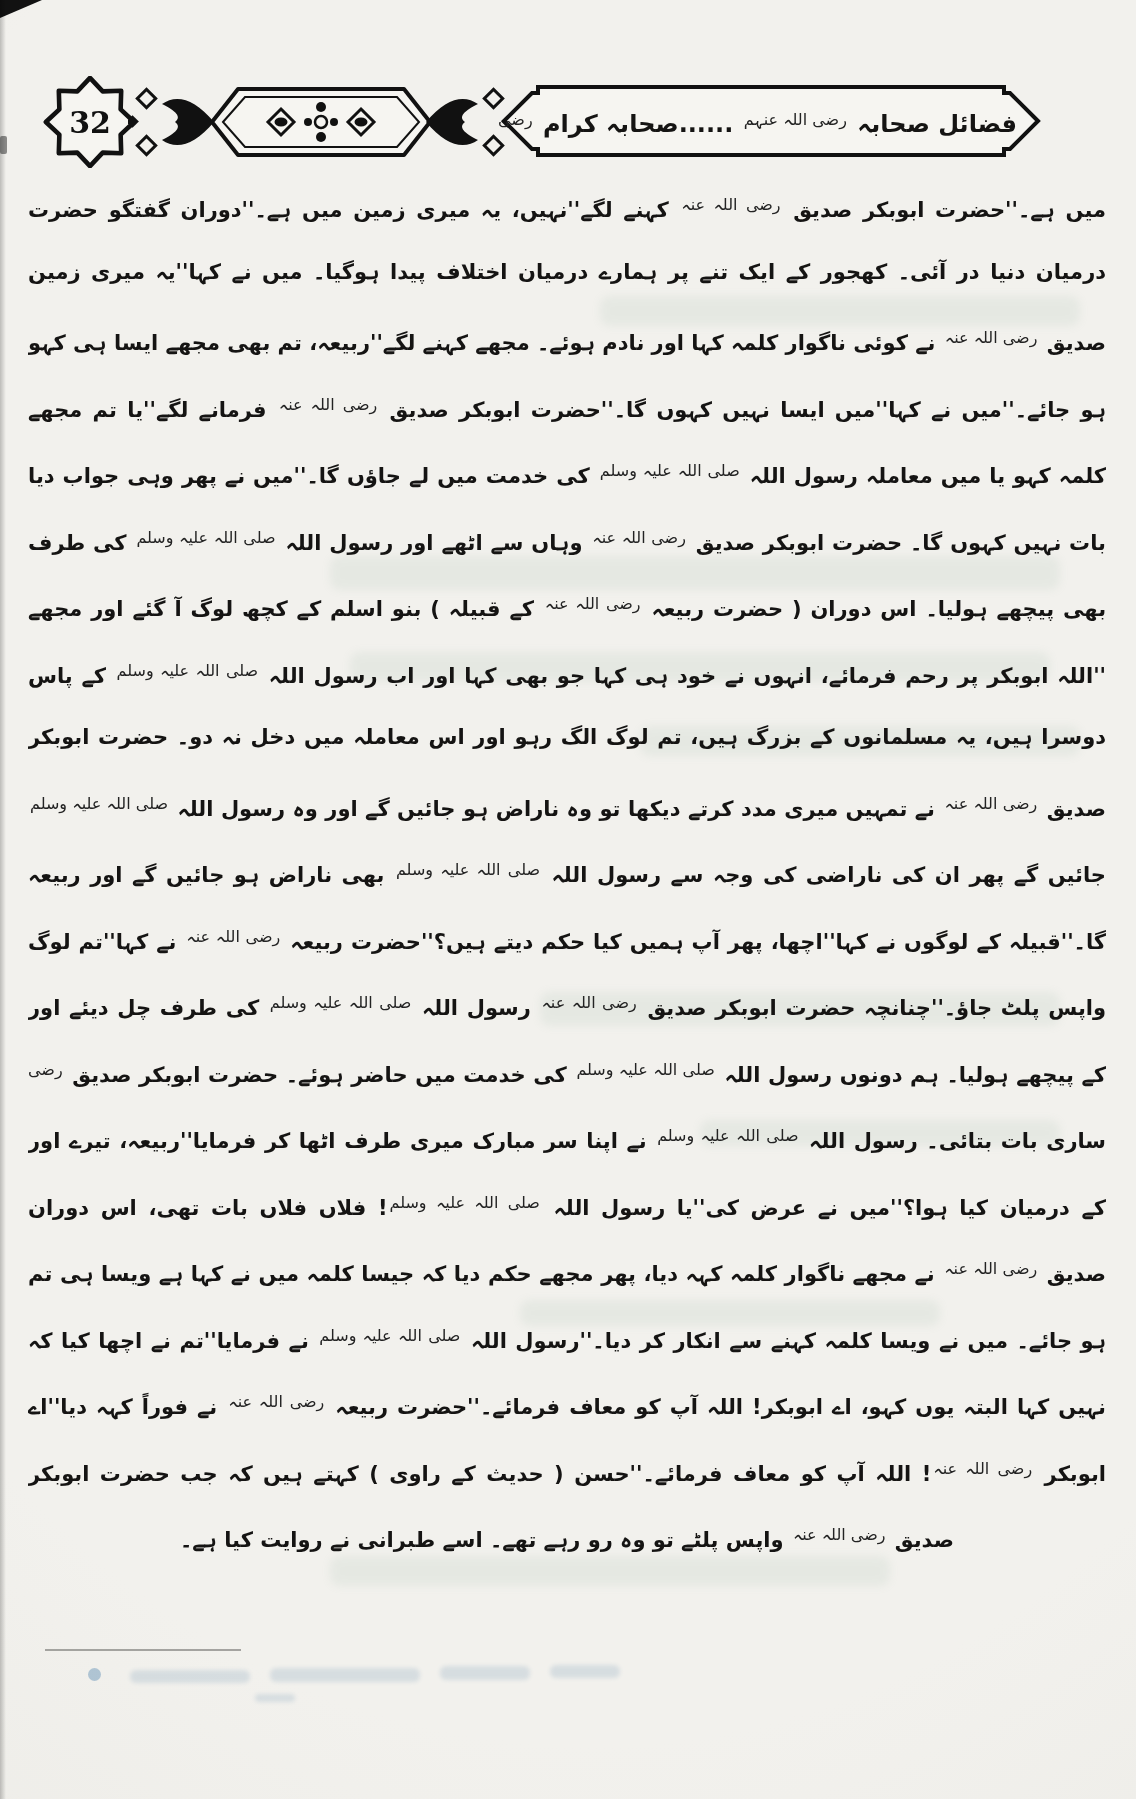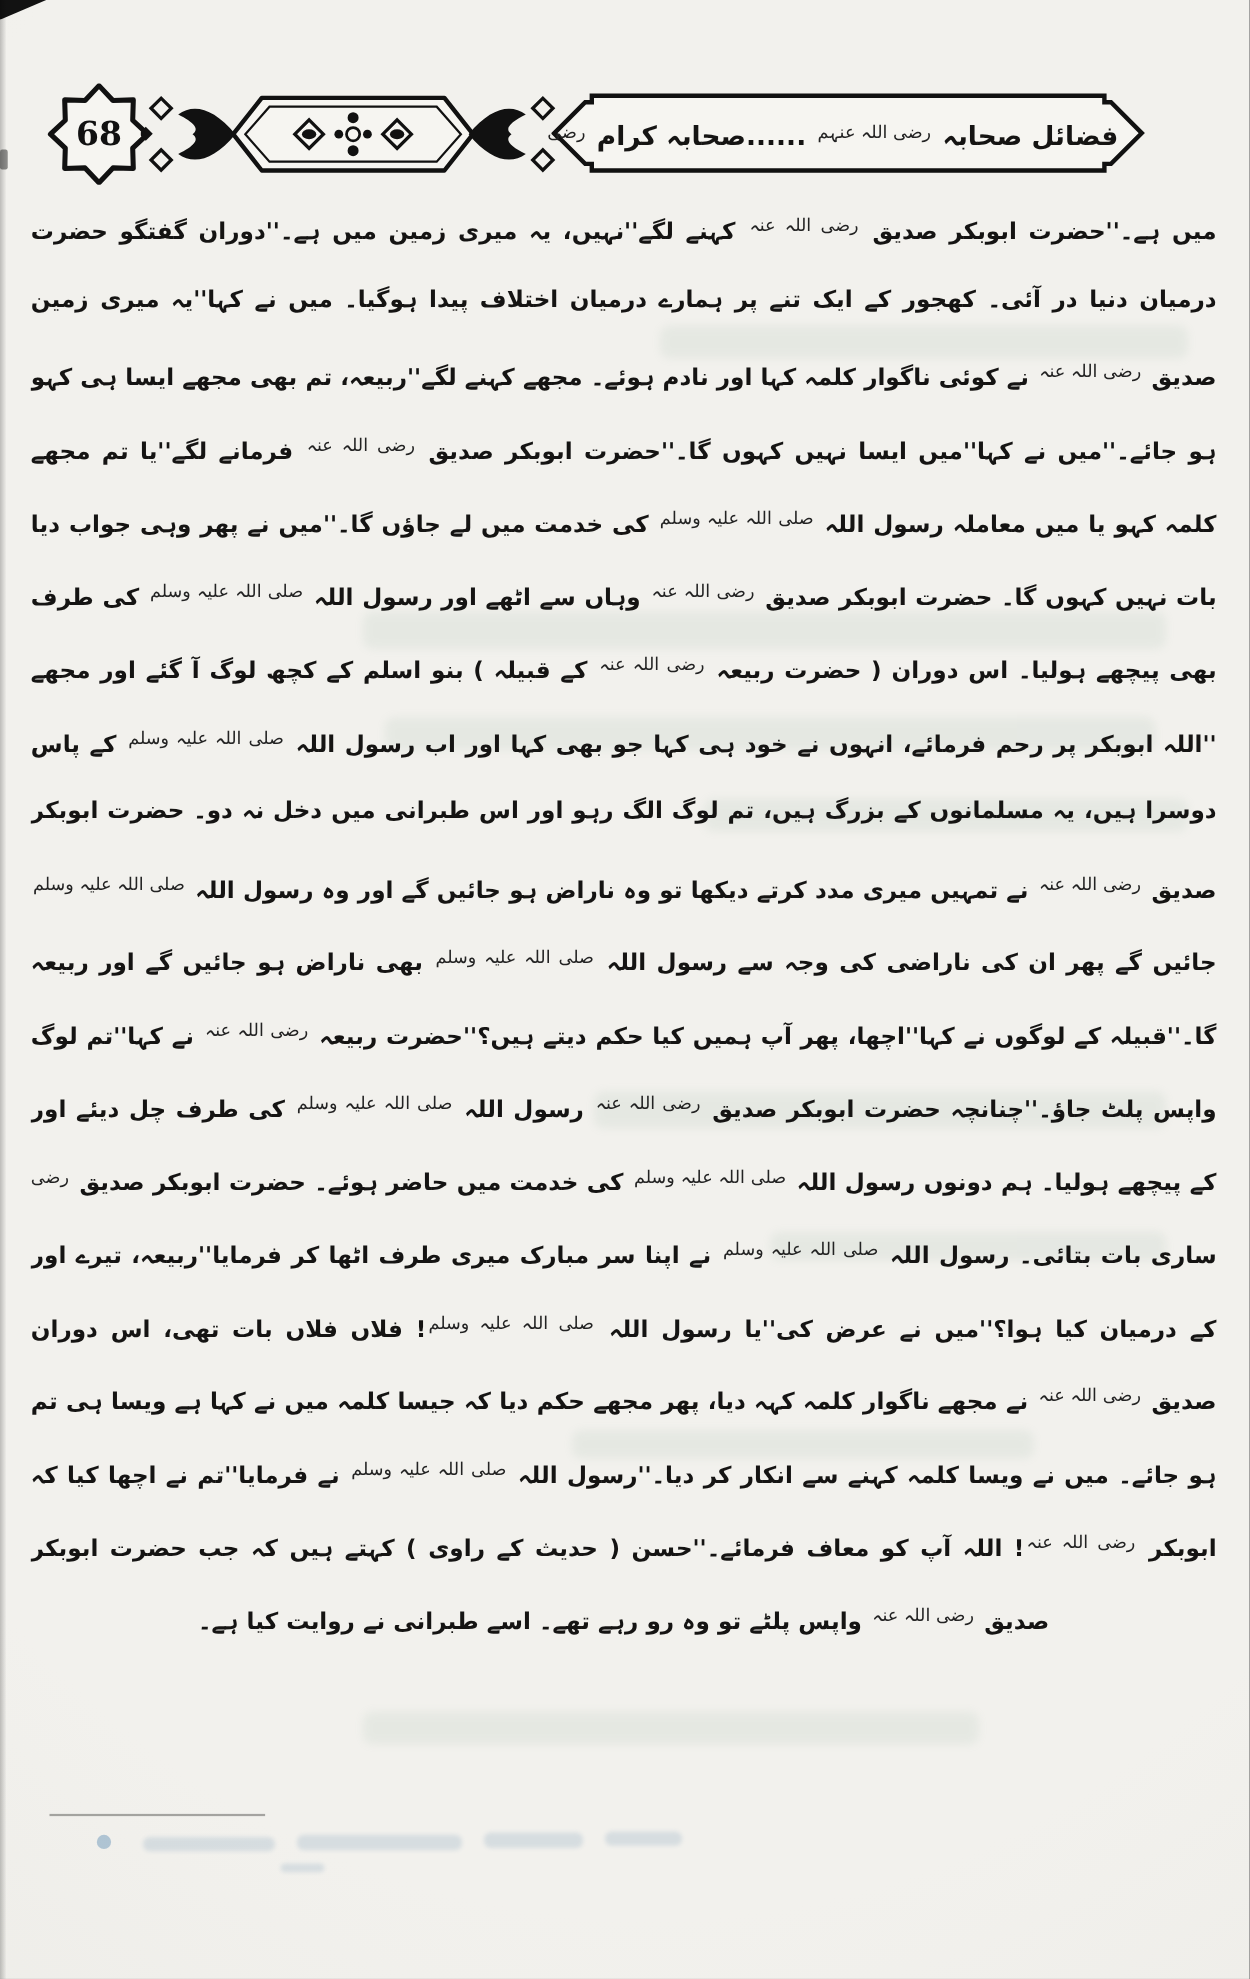--- a/index.html
+++ b/index.html
@@ -65,21 +65,21 @@
   <div class="bleed" style="left:540px;top:992px;width:520px;height:34px"></div>
   <div class="bleed" style="left:700px;top:1120px;width:360px;height:26px"></div>
   <div class="bleed" style="left:520px;top:1300px;width:420px;height:26px"></div>
   <div class="bleed" style="left:330px;top:1556px;width:560px;height:30px"></div>
 
   <div class="header-band">
 
     <svg class="medallion" viewBox="0 0 100 100">
       <polygon points="98,50 83.3,63.8 83.9,83.9 63.8,83.3 50,98 36.2,83.3 16.1,83.9 16.7,63.8 2,50 16.7,36.2 16.1,16.1 36.2,16.7 50,2 63.8,16.7 83.9,16.1 83.3,36.2" fill="#f6f5f1" stroke="#111" stroke-width="5" stroke-linejoin="round"></polygon>
     </svg>
-    <div class="page-num">68</div>
+    <div class="page-num">32</div>
 
     <svg class="orn-l" viewBox="0 0 92 76">
       <path d="M86,38 C66,14 48,10 34,20 C48,27 54,33 47,38 C54,43 48,49 34,56 C48,66 66,62 86,38 Z" fill="#111"></path>
       <rect x="12" y="8" width="13" height="13" transform="rotate(45 18.5 14.5)" fill="none" stroke="#111" stroke-width="3"></rect>
       <rect x="12" y="55" width="13" height="13" transform="rotate(45 18.5 61.5)" fill="none" stroke="#111" stroke-width="3"></rect>
       <rect x="0" y="33" width="9" height="9" transform="rotate(45 4.5 37.5)" fill="#111"></rect>
     </svg>
 
     <svg class="cartouche" viewBox="0 0 230 88">
       <path d="M6,44 L32,11 L198,11 L224,44 L198,77 L32,77 Z" fill="#f6f5f1" stroke="#111" stroke-width="4" stroke-linejoin="round"></path>
@@ -110,30 +110,31 @@
 
   <div class="text-block" id="text-block">
       <div class="line" dir="rtl">میں ہے۔''حضرت ابوبکر صدیق <span class="hon">رضی اللہ عنہ</span> کہنے لگے''نہیں، یہ میری زمین میں ہے۔''دوران گفتگو حضرت ابوبکر</div>
       <div class="line" dir="rtl">درمیان دنیا در آئی۔ کھجور کے ایک تنے پر ہمارے درمیان اختلاف پیدا ہوگیا۔ میں نے کہا''یہ میری زمین</div>
       <div class="line" dir="rtl">صدیق <span class="hon">رضی اللہ عنہ</span> نے کوئی ناگوار کلمہ کہا اور نادم ہوئے۔ مجھے کہنے لگے''ربیعہ، تم بھی مجھے ایسا ہی کہو تا کہ بدلہ</div>
       <div class="line" dir="rtl">ہو جائے۔''میں نے کہا''میں ایسا نہیں کہوں گا۔''حضرت ابوبکر صدیق <span class="hon">رضی اللہ عنہ</span> فرمانے لگے''یا تم مجھے ایسا ہی</div>
       <div class="line" dir="rtl">کلمہ کہو یا میں معاملہ رسول اللہ <span class="hon">صلی اللہ علیہ وسلم</span> کی خدمت میں لے جاؤں گا۔''میں نے پھر وہی جواب دیا کہ میں ایسی</div>
       <div class="line" dir="rtl">بات نہیں کہوں گا۔ حضرت ابوبکر صدیق <span class="hon">رضی اللہ عنہ</span> وہاں سے اٹھے اور رسول اللہ <span class="hon">صلی اللہ علیہ وسلم</span> کی طرف چل دیئے۔ میں</div>
       <div class="line" dir="rtl">بھی پیچھے ہولیا۔ اس دوران ( حضرت ربیعہ <span class="hon">رضی اللہ عنہ</span> کے قبیلہ ) بنو اسلم کے کچھ لوگ آ گئے اور مجھے کہنے لگے</div>
       <div class="line" dir="rtl">''اللہ ابوبکر پر رحم فرمائے، انہوں نے خود ہی کہا جو بھی کہا اور اب رسول اللہ <span class="hon">صلی اللہ علیہ وسلم</span> کے پاس شکایت بھی لے کر</div>
-      <div class="line" dir="rtl">دوسرا ہیں، یہ مسلمانوں کے بزرگ ہیں، تم لوگ الگ رہو اور اس طبرانی میں دخل نہ دو۔ حضرت ابوبکر</div>
+      <div class="line" dir="rtl">دوسرا ہیں، یہ مسلمانوں کے بزرگ ہیں، تم لوگ الگ رہو اور اس معاملہ میں دخل نہ دو۔ حضرت ابوبکر</div>
       <div class="line" dir="rtl">صدیق <span class="hon">رضی اللہ عنہ</span> نے تمہیں میری مدد کرتے دیکھا تو وہ ناراض ہو جائیں گے اور وہ رسول اللہ <span class="hon">صلی اللہ علیہ وسلم</span> کے پاس</div>
       <div class="line" dir="rtl">جائیں گے پھر ان کی ناراضی کی وجہ سے رسول اللہ <span class="hon">صلی اللہ علیہ وسلم</span> بھی ناراض ہو جائیں گے اور ربیعہ ہلاک ہو جائے</div>
       <div class="line" dir="rtl">گا۔''قبیلہ کے لوگوں نے کہا''اچھا، پھر آپ ہمیں کیا حکم دیتے ہیں؟''حضرت ربیعہ <span class="hon">رضی اللہ عنہ</span> نے کہا''تم لوگ</div>
       <div class="line" dir="rtl">واپس پلٹ جاؤ۔''چنانچہ حضرت ابوبکر صدیق <span class="hon">رضی اللہ عنہ</span> رسول اللہ <span class="hon">صلی اللہ علیہ وسلم</span> کی طرف چل دیئے اور میں اکیلا ہی ان</div>
       <div class="line" dir="rtl">کے پیچھے ہولیا۔ ہم دونوں رسول اللہ <span class="hon">صلی اللہ علیہ وسلم</span> کی خدمت میں حاضر ہوئے۔ حضرت ابوبکر صدیق <span class="hon">رضی اللہ عنہ</span> نے</div>
       <div class="line" dir="rtl">ساری بات بتائی۔ رسول اللہ <span class="hon">صلی اللہ علیہ وسلم</span> نے اپنا سر مبارک میری طرف اٹھا کر فرمایا''ربیعہ، تیرے اور صدیق</div>
       <div class="line" dir="rtl">کے درمیان کیا ہوا؟''میں نے عرض کی''یا رسول اللہ <span class="hon">صلی اللہ علیہ وسلم</span>! فلاں فلاں بات تھی، اس دوران حضرت ابوبکر</div>
       <div class="line" dir="rtl">صدیق <span class="hon">رضی اللہ عنہ</span> نے مجھے ناگوار کلمہ کہہ دیا، پھر مجھے حکم دیا کہ جیسا کلمہ میں نے کہا ہے ویسا ہی تم مجھے کہہ لو تا کہ بدلہ</div>
       <div class="line" dir="rtl">ہو جائے۔ میں نے ویسا کلمہ کہنے سے انکار کر دیا۔''رسول اللہ <span class="hon">صلی اللہ علیہ وسلم</span> نے فرمایا''تم نے اچھا کیا کہ ویسا کلمہ</div>
+      <div class="line" dir="rtl">نہیں کہا البتہ یوں کہو، اے ابوبکر! اللہ آپ کو معاف فرمائے۔''حضرت ربیعہ <span class="hon">رضی اللہ عنہ</span> نے فوراً کہہ دیا''اے</div>
       <div class="line" dir="rtl">ابوبکر <span class="hon">رضی اللہ عنہ</span>! اللہ آپ کو معاف فرمائے۔''حسن ( حدیث کے راوی ) کہتے ہیں کہ جب حضرت ابوبکر</div>
       <div class="line last" dir="rtl">صدیق <span class="hon">رضی اللہ عنہ</span> واپس پلٹے تو وہ رو رہے تھے۔ اسے طبرانی نے روایت کیا ہے۔</div>
     </div>
 
   <div class="foot-divider"></div>
   <div class="ghost-marker"></div>
   <div class="ghost" style="left:130px;top:1670px;width:120px;height:13px"></div>
   <div class="ghost" style="left:270px;top:1668px;width:150px;height:14px"></div>
   <div class="ghost" style="left:440px;top:1666px;width:90px;height:14px"></div>
   <div class="ghost" style="left:550px;top:1665px;width:70px;height:13px"></div>

